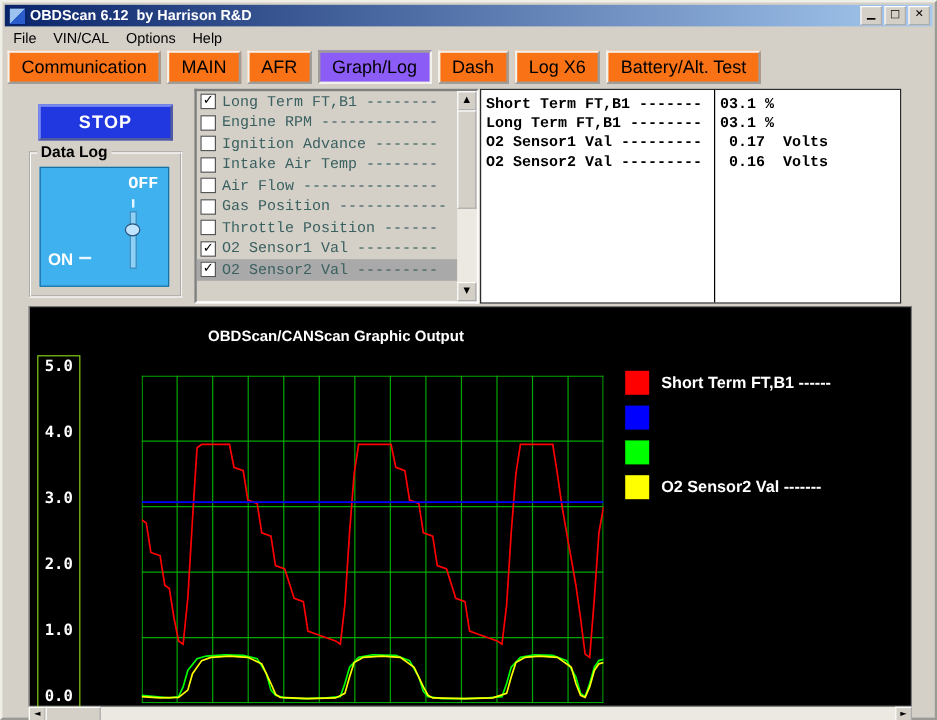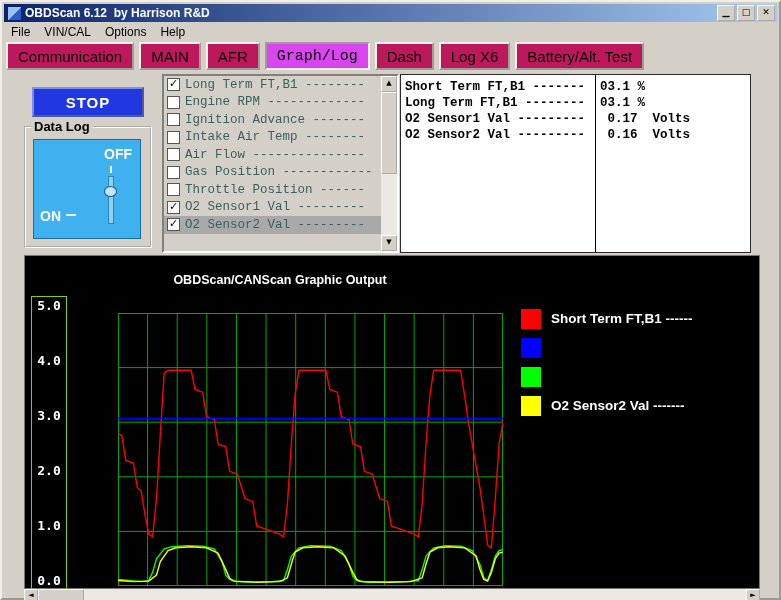--- a/index.html
+++ b/index.html
@@ -13,34 +13,34 @@
   .title-text{color:#fff;font-size:12px;font-weight:bold;white-space:pre;flex:1;}
   .win-btn{width:16px;height:14px;background:#d4d0c8;border:1px outset #fff;margin-left:2px;
     font-size:9px;line-height:12px;text-align:center;color:#000;font-family:"DejaVu Sans",sans-serif;cursor:default;}
 
   
   .menubar{position:absolute;left:2px;top:21px;right:2px;height:17px;display:flex;align-items:center;font-size:12px;color:#000;}
   .menu-item{padding:1px 7px;}
 
   
   .tabrow{position:absolute;left:4px;top:40px;height:28px;display:flex;gap:5px;}
-  .tab{height:28px;background:#be185d;border:2px outset #f2f1ec;font-size:15px;color:#000;
+  .tab{height:28px;background:#f97316;border:2px outset #f2f1ec;font-size:15px;color:#000;
     font-family:"Liberation Sans",sans-serif;padding:0 10px;white-space:nowrap;cursor:default;}
-  .tab.active{border-style:inset;background:#d946ef;font-family:Liberation Mono, monospace;}
+  .tab.active{border-style:inset;background:#8b5cf6;}
 
   
   .stop-btn{position:absolute;left:30px;top:85px;width:112px;height:30px;background:#2137e0;
     border:2px outset #7b8cf0;color:#fff;font-weight:bold;font-size:15px;letter-spacing:1px;
     font-family:"Liberation Sans",sans-serif;cursor:default;}
 
   
   .datalog{position:absolute;left:22px;top:124px;width:128px;height:122px;border:2px groove #ffffff;box-sizing:border-box;}
   .datalog-caption{position:absolute;top:-9px;left:5px;background:#d4d0c8;padding:0 3px;font-size:13px;font-weight:600;color:#000;}
   .datalog-inner{position:absolute;left:7px;top:11px;right:9px;bottom:7px;background:#3fb1ee;border:1px solid #1b6fa0;}
-  .off-label{position:absolute;top:6px;right:8px;color:#fff;font-weight:bold;font-size:14px;}
+  .off-label{position:absolute;top:6px;right:8px;color:#fff;font-weight:bold;font-size:14px;font-family:Liberation Mono, monospace;}
   .on-label{position:absolute;bottom:14px;left:6px;color:#fff;font-weight:bold;font-size:14px;}
   .sl-tick{position:absolute;left:76px;top:26px;width:2px;height:7px;background:#e8f6ff;}
   .sl-track{position:absolute;left:74px;top:36px;width:4px;height:46px;background:#8fd0f5;border:1px solid #2b84bc;}
   .sl-handle{position:absolute;left:70px;top:46px;width:11px;height:9px;border-radius:50%;background:#bfe4ff;border:1px solid #29527a;}
   .on-dash{position:absolute;left:32px;top:74px;width:10px;height:2px;background:#e8f6ff;}
 
   
   .pid-list{position:absolute;left:160px;top:72px;width:237px;height:179px;background:#d4d0c8;box-sizing:border-box;
     border-top:2px solid #808080;border-left:2px solid #808080;border-bottom:2px solid #ffffff;border-right:2px solid #ffffff;}
   .list-row{height:17.5px;display:flex;align-items:center;padding-left:3px;

